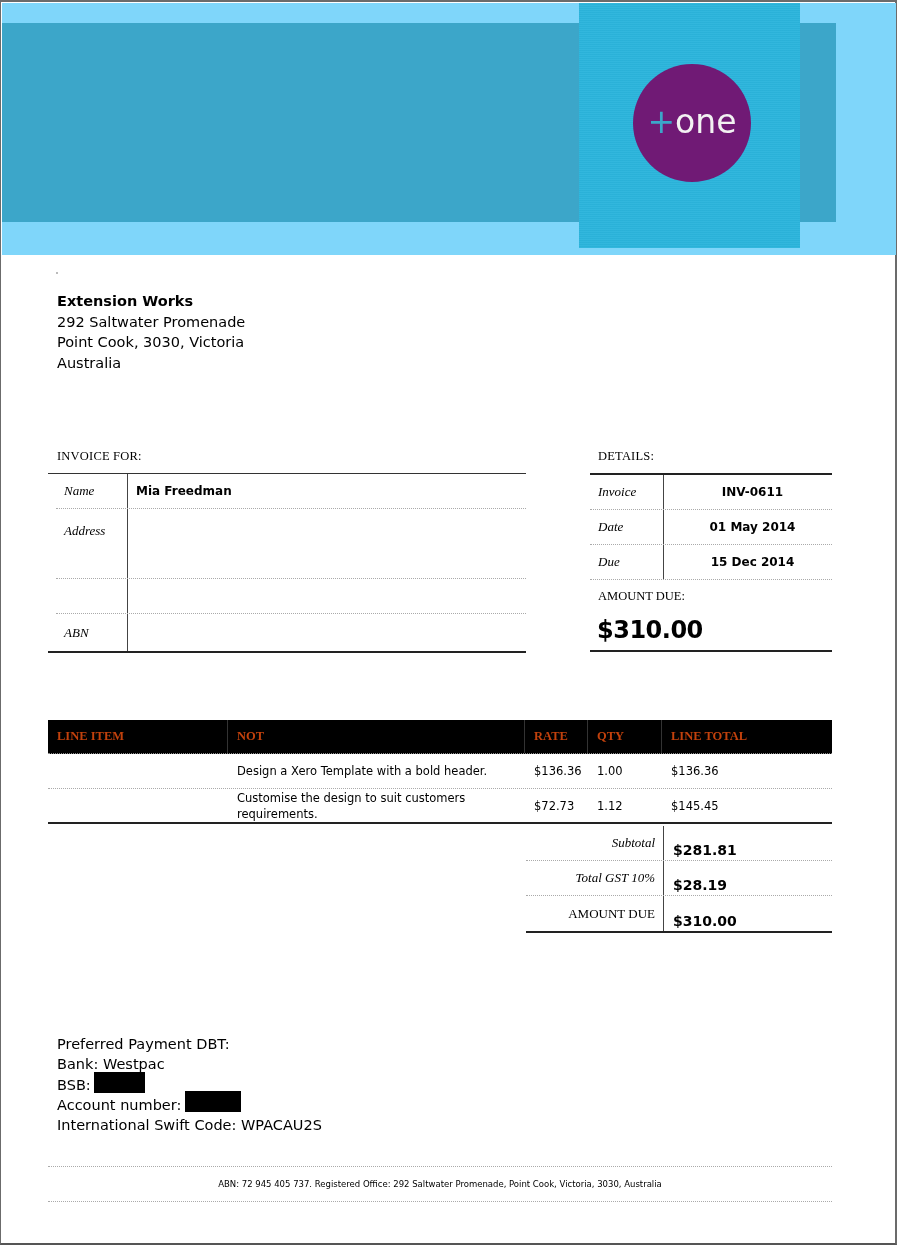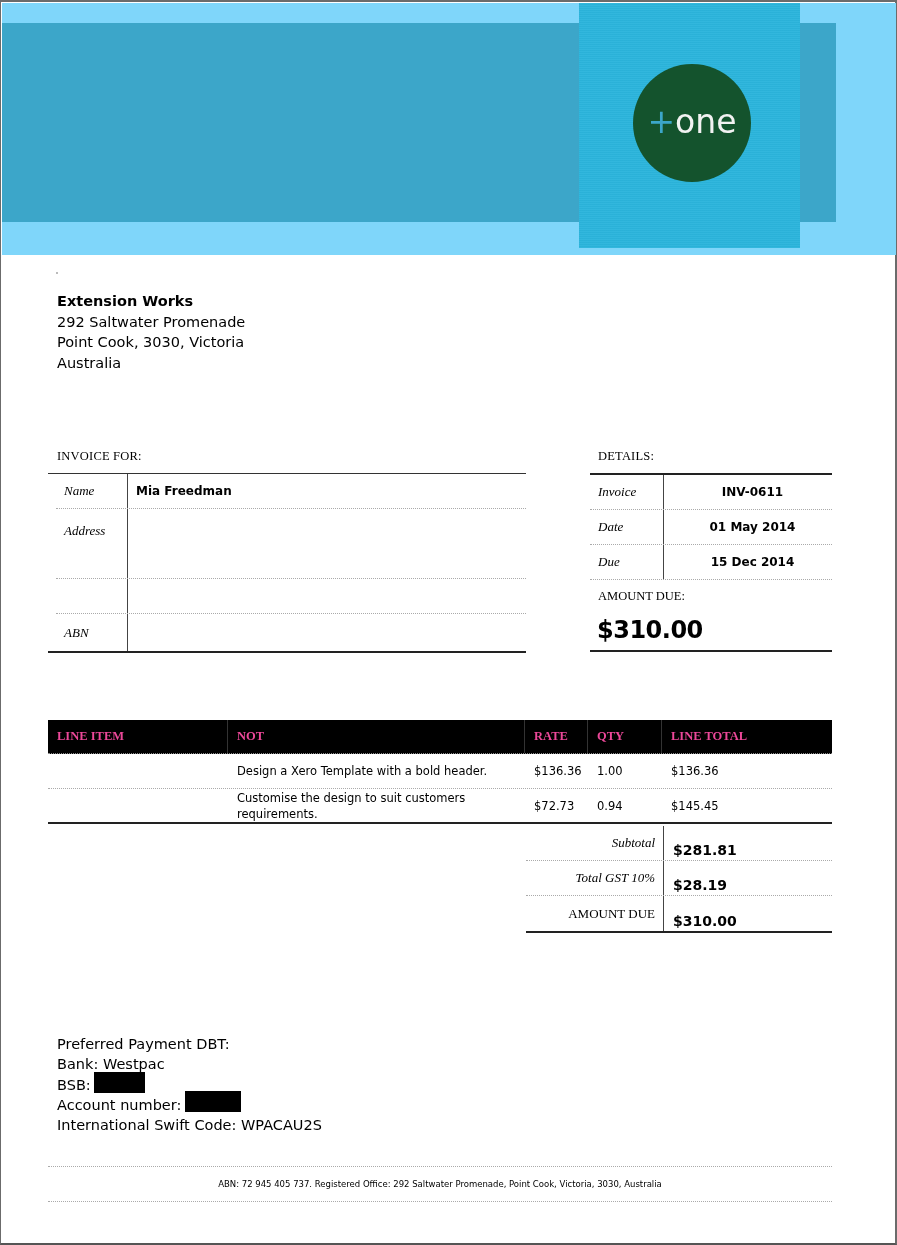--- a/index.html
+++ b/index.html
@@ -5,21 +5,21 @@
   * { box-sizing: border-box; margin: 0; padding: 0; }
   html, body { width: 897px; height: 1245px; background: #ffffff; overflow: hidden; }
   body { position: relative; font-family: "Liberation Sans", sans-serif; color: #000; }
   .page { position: absolute; left: 0; top: 0; width: 897px; height: 1245px; border: 1px solid #6b6b6b; border-top: 2px solid #6b6b6b; border-right: 2px solid #6b6b6b; border-bottom: 2px solid #555; background: #fff; }
 
   
   .hdr-bg { position: absolute; left: 1px; top: 1px; width: 894px; height: 252px; background: #7fd6fa; }
   .hdr-band { position: absolute; left: 1px; top: 21px; width: 834px; height: 199px; background: #3ca6c9; }
   .hdr-logo-box { position: absolute; left: 578px; top: 1px; width: 221px; height: 245px; background: #2bb5dc;
     background-image: repeating-linear-gradient(0deg, rgba(255,255,255,0.03) 0 1px, rgba(0,0,0,0.02) 1px 2px); }
-  .logo-circle { position: absolute; left: 632px; top: 62px; width: 118px; height: 118px; border-radius: 50%; background: #14532d;
+  .logo-circle { position: absolute; left: 632px; top: 62px; width: 118px; height: 118px; border-radius: 50%; background: #701a75;
     display: flex; align-items: center; justify-content: center; }
   .logo-text { font-family: "DejaVu Sans", sans-serif; font-size: 33px; color: #f2f2f2; letter-spacing: 0px; margin-top: -4px; }
   .logo-plus { color: #3ca6c9; font-weight: normal; }
 
   .speck { position: absolute; left: 55px; top: 270px; width: 2px; height: 2px; background: #bbb; }
 
   
   .company { position: absolute; left: 56px; top: 289px; font-family: "DejaVu Sans", sans-serif; font-size: 14.5px; line-height: 20.5px; }
   .company .name { font-weight: bold; }
 
@@ -37,21 +37,21 @@
   .details { position: absolute; left: 589px; top: 471px; width: 242px; border-top: 2px solid #222; text-align: center; }
   .det-row { display: flex; border-bottom: 1px dotted #aaa; height: 35px; align-items: center; }
   .det-key { width: 74px; height: 100%; border-right: 1px solid #444; padding-left: 8px; font-style: italic; font-size: 13px; display: flex; align-items: center; }
   .det-val { flex: 1; padding-left: 9px; font-family: "DejaVu Sans", sans-serif; font-weight: bold; font-size: 12px; }
   .amount-box { position: absolute; left: 589px; top: 578px; width: 242px; height: 72px; border-bottom: 2px solid #222; }
   .amount-label { position: absolute; left: 8px; top: 9px; font-size: 12.5px; }
   .amount-value { position: absolute; left: 7px; top: 36px; font-family: "DejaVu Sans", sans-serif; font-weight: bold; font-size: 24px; letter-spacing: -0.5px; }
 
   
   .items { position: absolute; left: 47px; top: 718px; width: 784px; }
-  .items-head { display: flex; height: 34px; background: #000; color: #ec4899; border-bottom: 1px dotted #888; }
+  .items-head { display: flex; height: 34px; background: #000; color: #c2410c; border-bottom: 1px dotted #888; }
   .items-head .c { display: flex; align-items: center; padding-left: 9px; font-weight: bold; font-size: 12.5px; border-right: 1px solid #333; }
   .items-head .c:last-child { border-right: none; }
   .col-1 { width: 180px; }
   .col-2 { width: 297px; }
   .col-3 { width: 63px; }
   .col-4 { width: 74px; }
   .col-5 { width: 170px; }
   .items-row { display: flex; height: 35px; border-bottom: 1px dotted #aaa; align-items: center; }
   .items-row.last { border-bottom: 2px solid #222; }
   .items-row .c { padding-left: 9px; font-family: "DejaVu Sans", sans-serif; font-size: 11.5px; line-height: 16px; }
@@ -146,21 +146,21 @@
       <div class="c col-1"></div>
       <div class="c col-2">Design a Xero Template with a bold header.</div>
       <div class="c col-3">$136.36</div>
       <div class="c col-4">1.00</div>
       <div class="c col-5">$136.36</div>
     </div>
     <div class="items-row last">
       <div class="c col-1"></div>
       <div class="c col-2">Customise the design to suit customers requirements.</div>
       <div class="c col-3">$72.73</div>
-      <div class="c col-4">0.94</div>
+      <div class="c col-4">1.12</div>
       <div class="c col-5">$145.45</div>
     </div>
   </div>
 
   <div class="totals serif">
     <div class="tot-row">
       <div class="tot-key it">Subtotal</div>
       <div class="tot-val">$281.81</div>
     </div>
     <div class="tot-row">

